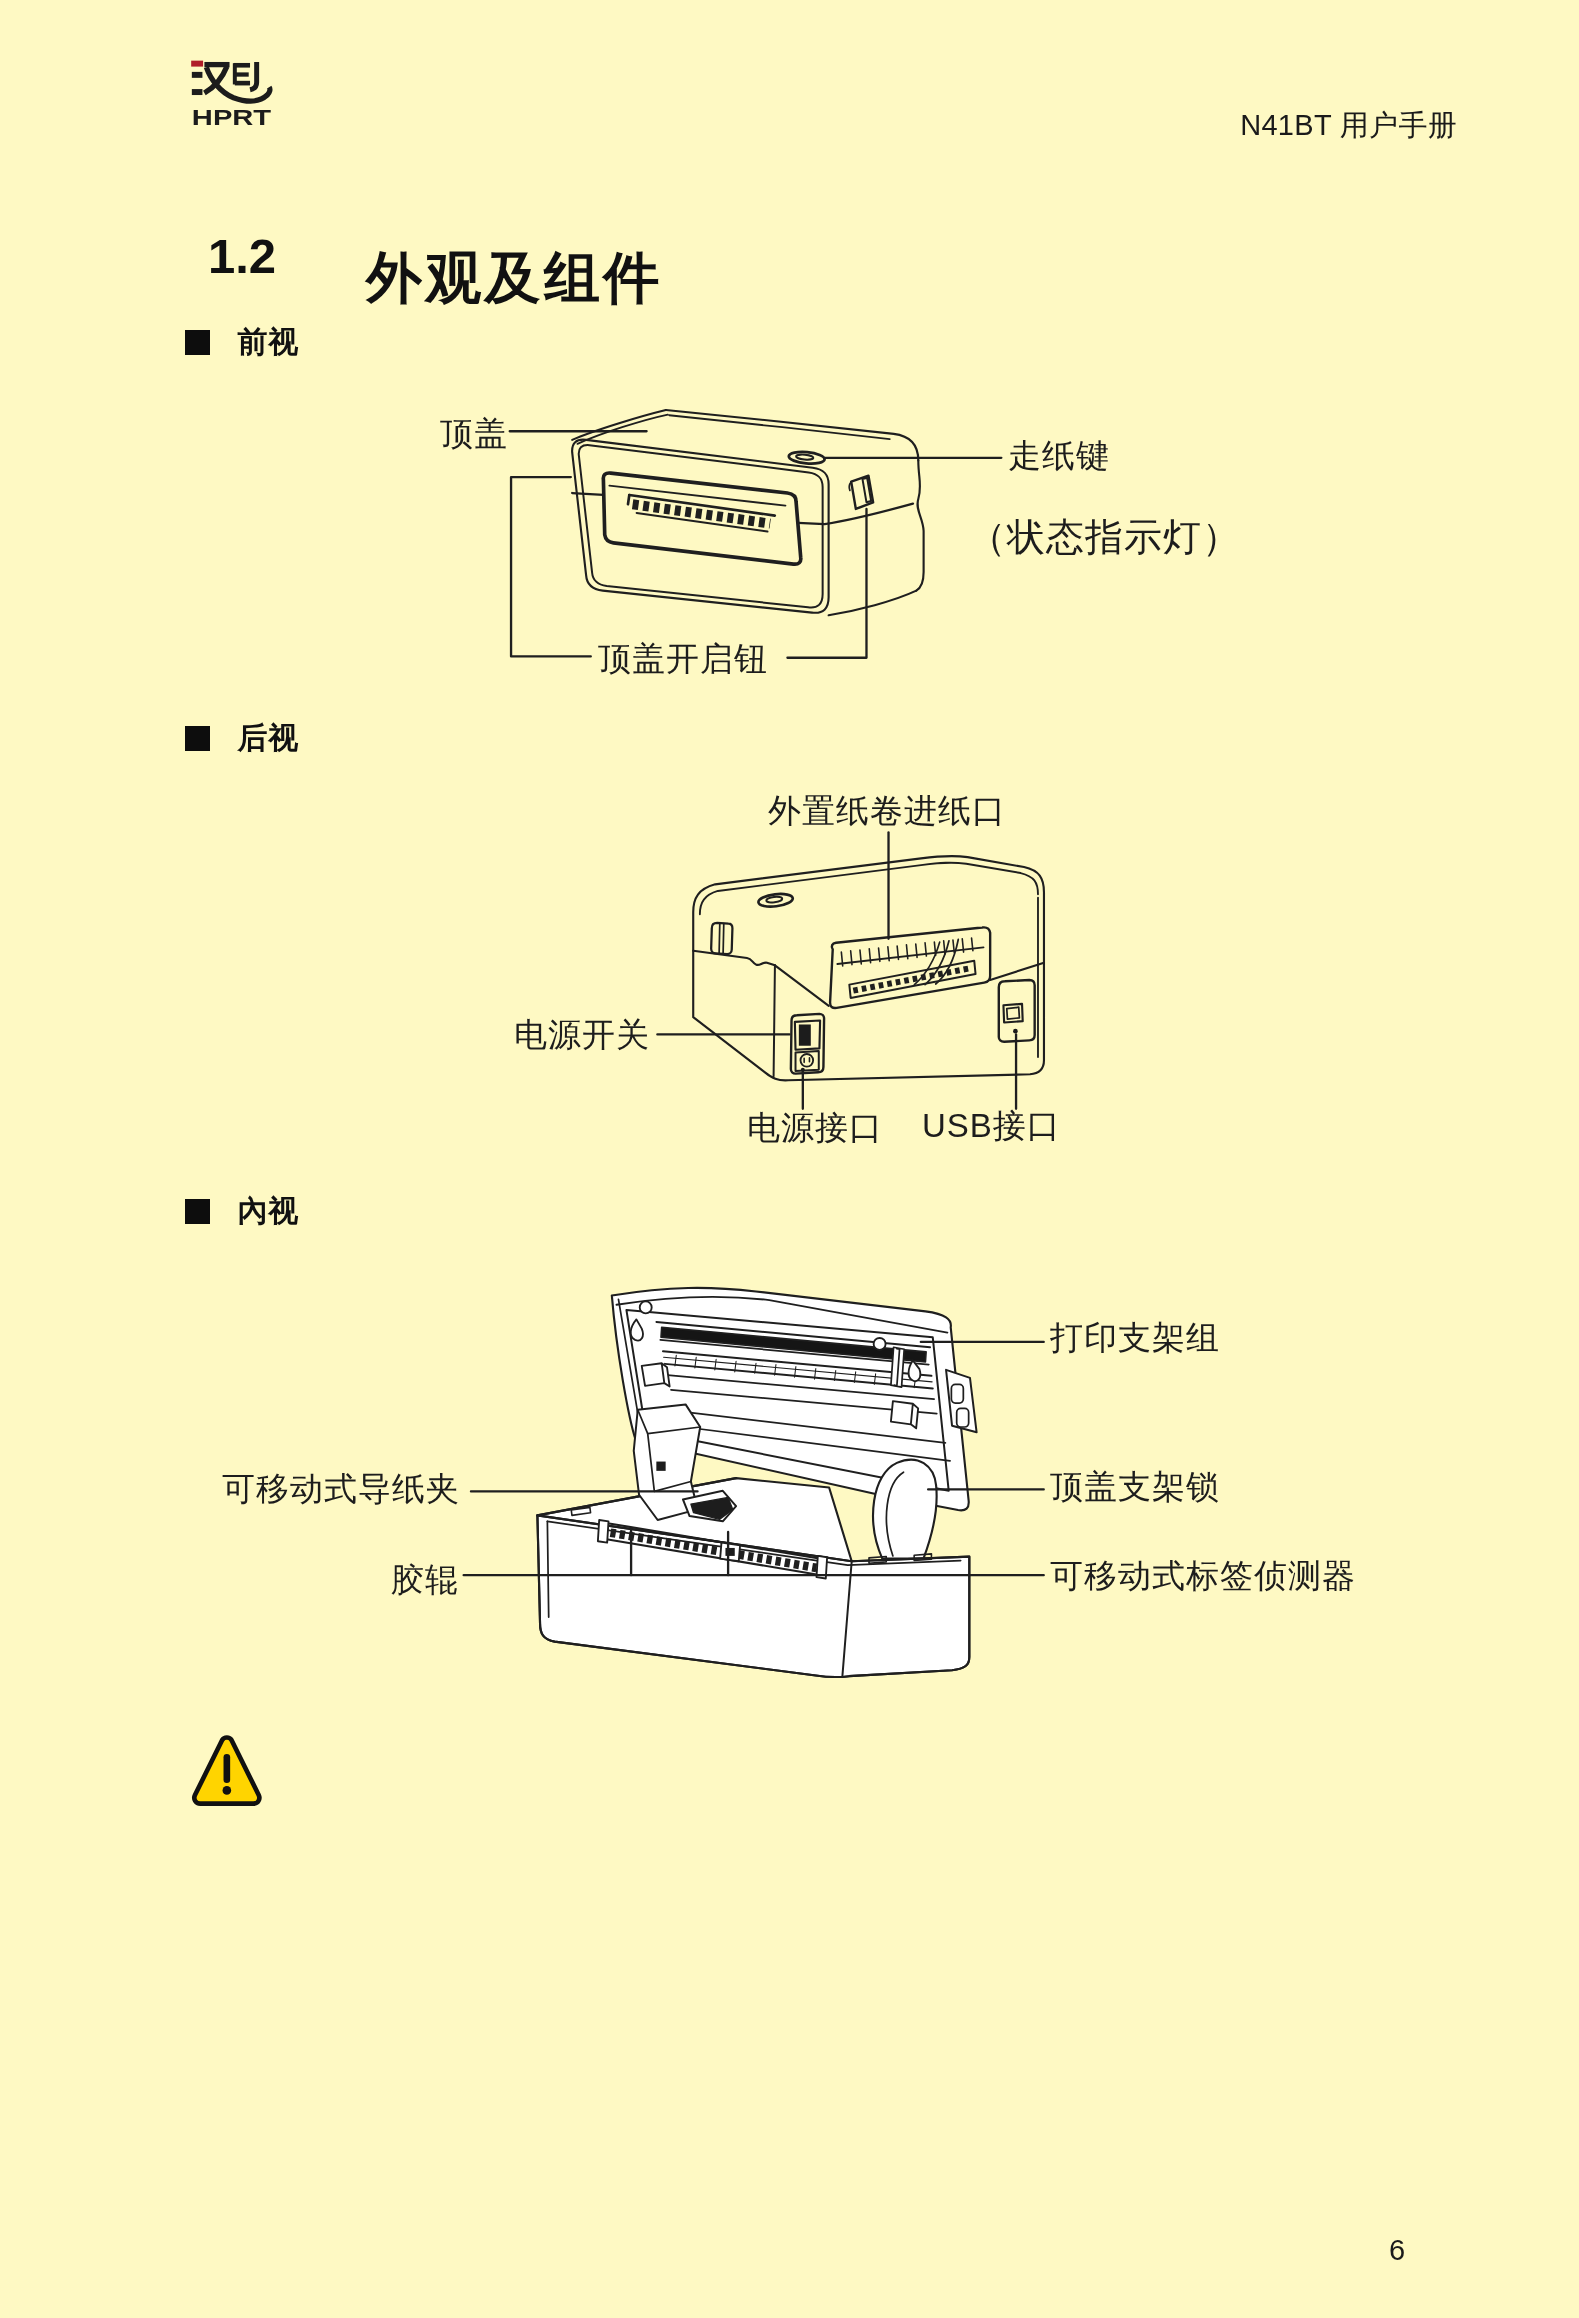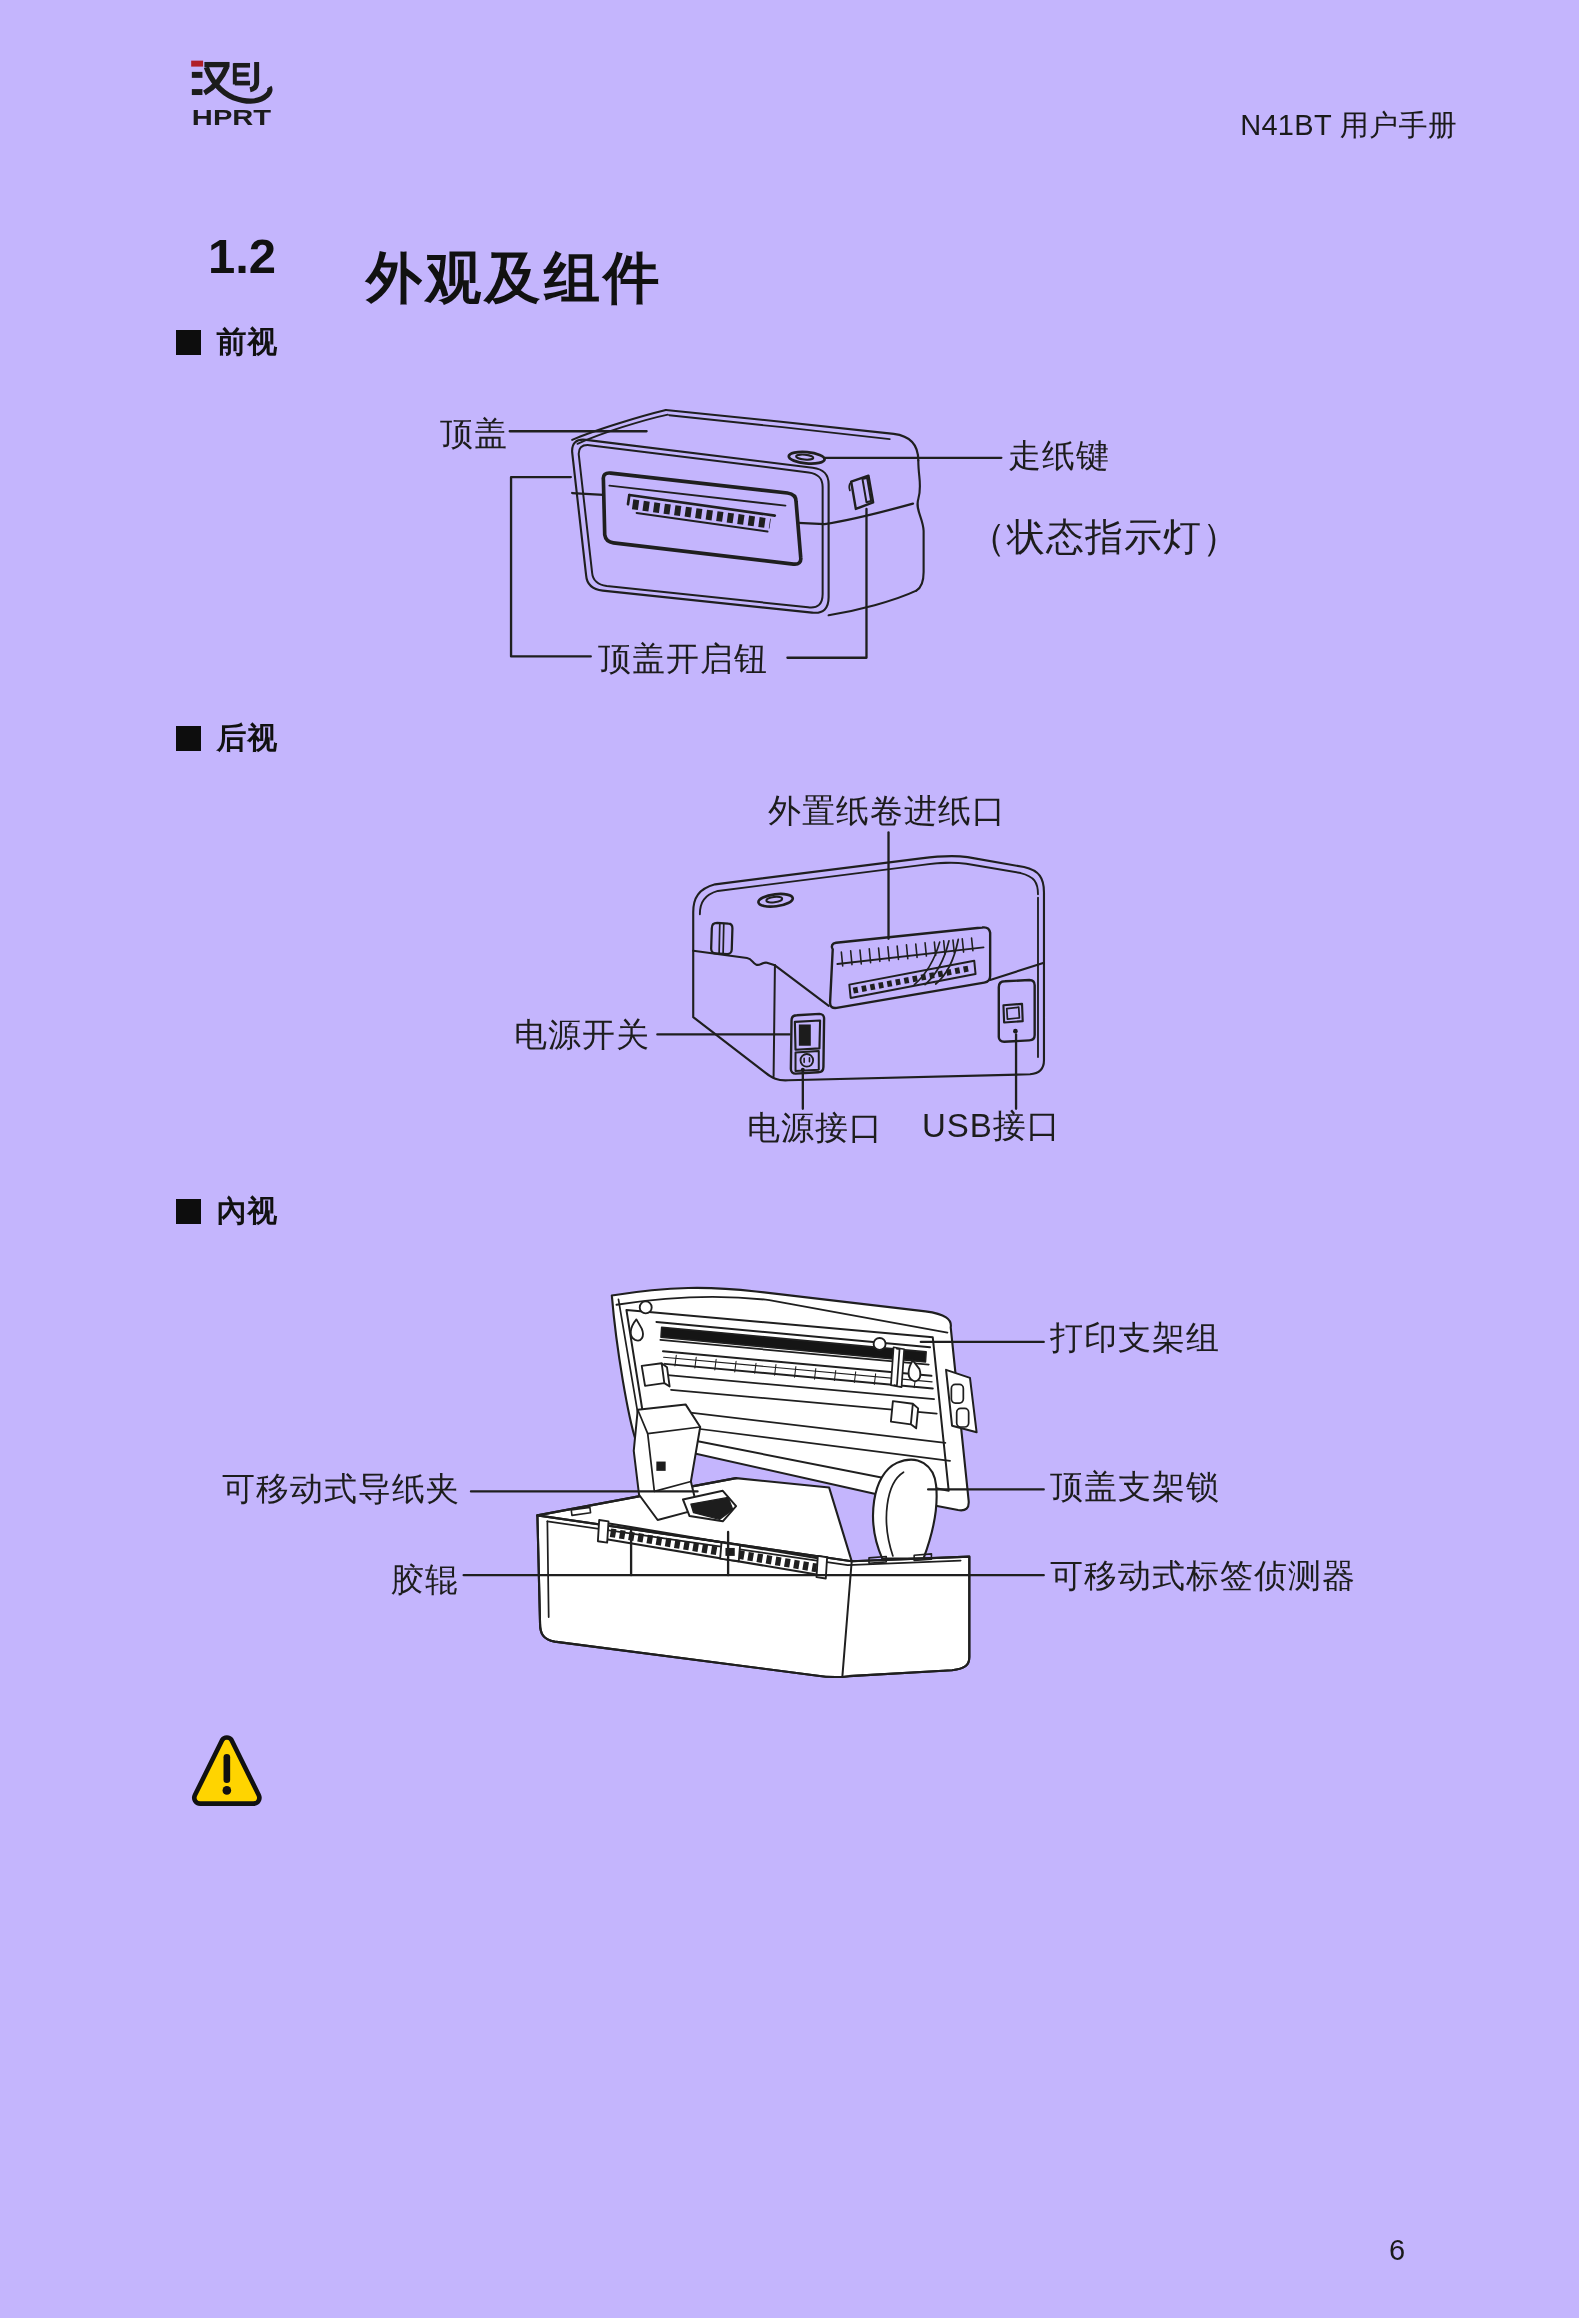--- a/index.html
+++ b/index.html
@@ -1,35 +1,35 @@
 <!DOCTYPE html>
 <html style="font-size:10.6px"><head>
 <meta charset="utf-8">
 <style>
   html,body{margin:0;padding:0;background:#ffffff;}
   #page{
-    position:relative;width:1579px;height:2319px;background:#c4b5fd;overflow:hidden;
+    position:relative;width:1579px;height:2319px;background:#fef9c3;overflow:hidden;
     font-family:"Liberation Sans", sans-serif;color:#1a1a1a;
   }
   .abs{position:absolute;}
   .fig-label{
     position:absolute;font-size:33px;line-height:1.15;letter-spacing:1px;
     color:#1d1d1d;white-space:nowrap;font-weight:400;
   }
   .fig-label.small{font-size:38px;margin-top:40px;}
   .doc-title{
     position:absolute;top:106px;right:122px;font-size:29px;color:#1a1a1a;
     letter-spacing:0.3px;white-space:nowrap;margin-left:32px;
   }
   .h1{position:absolute;top:0;left:0;width:100%;height:0;font-weight:700;color:#111;}
   .h1 .num{position:absolute;left:190px;top:232px;font-size:49px;line-height:1;margin-left:18px;}
   .h1 .ttl{position:absolute;left:366px;top:250px;font-size:56px;line-height:1;letter-spacing:3.3px;white-space:nowrap;}
   .sec-header{
-    position:absolute;left:176px;font-size:30px;font-weight:700;color:#111;
-    display:flex;align-items:center;white-space:nowrap;letter-spacing:0.7px;
+    position:absolute;left:185px;font-size:30px;font-weight:700;color:#111;
+    display:flex;align-items:center;white-space:nowrap;letter-spacing:0.7px;gap:12px;
   }
   .sec-header .sq{
     width:24.6px;height:24.6px;background:#0d0d0d;display:inline-block;margin-right:16px;flex:0 0 auto;
   }
   .notice-text{
     position:absolute;left:270px;top:1779px;font-size:27px;font-weight:700;color:#111;
     white-space:nowrap;letter-spacing:0.1px;
   }
   .page-num{
     position:absolute;left:1389px;top:2234px;font-size:29px;color:#1a1a1a;

